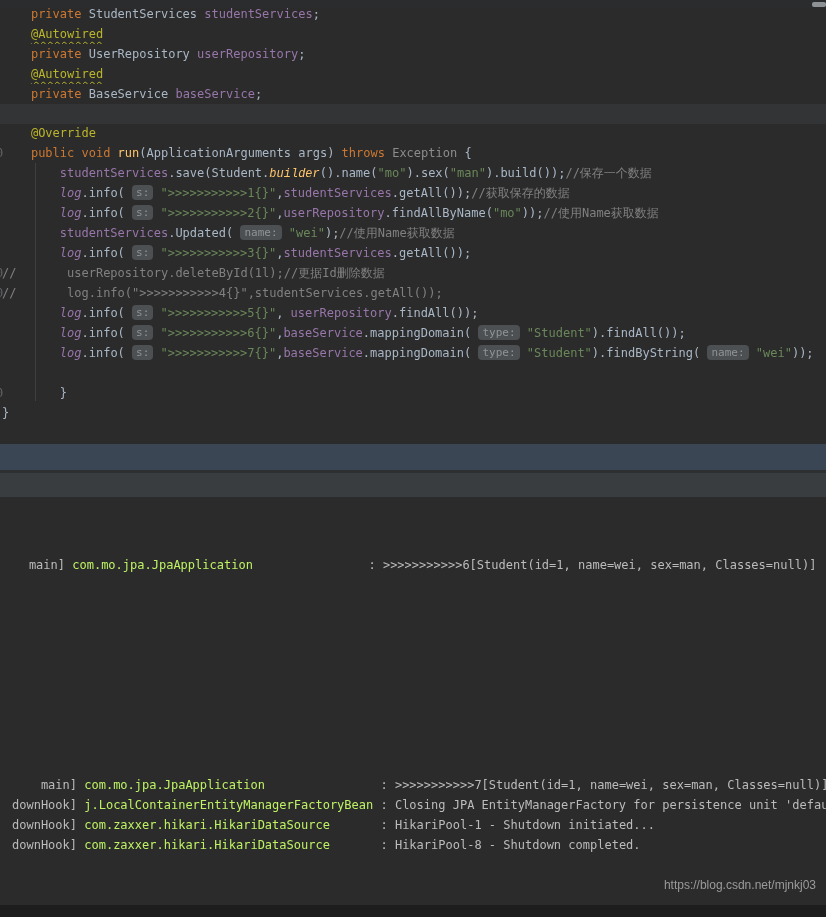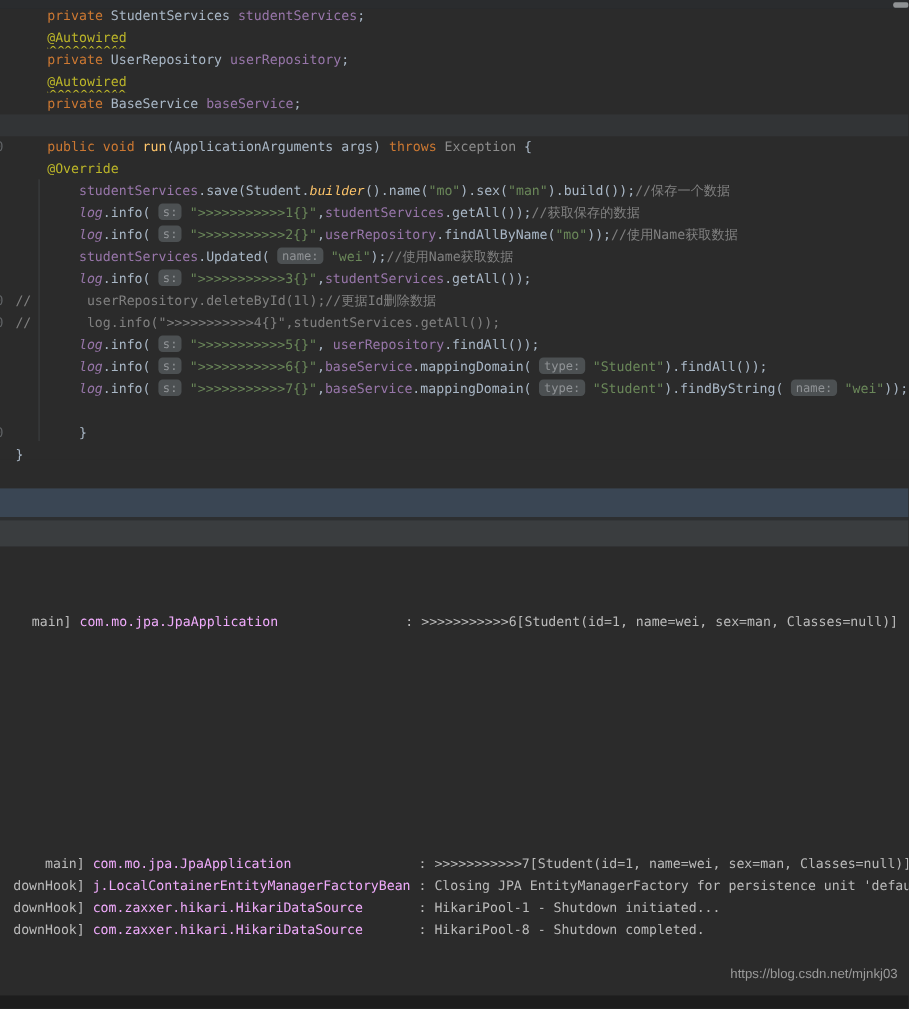--- a/index.html
+++ b/index.html
@@ -20,60 +20,60 @@
   #selected-row{left:0;top:444px;width:826px;height:26px;background:#3A4654;}
   #row-sep{left:0;top:470px;width:826px;height:3px;background:#2D2F31;}
   #toolbar-band{left:0;top:473px;width:826px;height:24px;background:#3A3D3F;}
   #console-pane{left:0;top:497px;width:826px;height:420px;background:#2B2B2B;overflow:hidden;}
   #console-upper{position:absolute;left:0;top:58px;width:826px;}
   #console-lower{position:absolute;left:12px;top:278px;width:826px;}
   #bottom-strip{left:0;top:905px;width:826px;height:12px;background:#1D1D1D;}
   #watermark{position:absolute;right:10px;top:381px;color:#9B9B9B;
       font-family:"Liberation Sans","DejaVu Sans",sans-serif;font-size:12px;}
   
-  .code-line{position:relative;height:20px;line-height:20px;white-space:pre;padding-left:14px;overflow:hidden;}
+  .code-line{position:relative;height:20px;line-height:20px;white-space:pre;padding-left:2px;overflow:hidden;}
   .console-line{height:20px;line-height:20px;white-space:pre;color:#BBBBBB;overflow:hidden;}
   .gutfrag{position:absolute;left:-4px;top:0;color:#606366;}
   
   .seg-k{color:#CC7832;}
   .seg-d{color:#A9B7C6;}
   .seg-f{color:#9876AA;}
   .seg-s{color:#6A8759;}
   .seg-c{color:#808080;}
   .seg-a{color:#BBB529;}
   .seg-aw{color:#BBB529;text-decoration:underline wavy #BBB529;text-decoration-thickness:1px;text-underline-offset:3px;}
   .seg-lv{color:#9876AA;font-style:italic;}
   .seg-sm{color:#FFC66B;font-style:italic;font-family:Liberation Mono, monospace;}
   .seg-md{color:#FFC66B;}
   .seg-dim{color:#8C8C8C;}
   .seg-h{display:inline-block;background:#4C5052;color:#909396;border-radius:4px;
          padding:0 4px;font-size:11px;line-height:15px;vertical-align:1px;}
-  .logger{color:#f0abfc;}
+  .logger{color:#bef264;}
 </style>
 </head>
 <body>
 
 <div id="screen">
 
   <div class="abs" id="top-strip">
     <div class="abs" id="top-scroll-thumb"></div>
   </div>
 
   <div class="abs" id="editor-pane">
     <div class="abs" id="block-fields">
         <div class="code-line"><span class="seg-d">    </span><span class="seg-k">private </span><span class="seg-d">StudentServices </span><span class="seg-f">studentServices</span><span class="seg-d">;</span></div>
         <div class="code-line"><span class="seg-d">    </span><span class="seg-aw">@Autowired</span></div>
         <div class="code-line"><span class="seg-d">    </span><span class="seg-k">private </span><span class="seg-d">UserRepository </span><span class="seg-f">userRepository</span><span class="seg-d">;</span></div>
         <div class="code-line"><span class="seg-d">    </span><span class="seg-aw">@Autowired</span></div>
         <div class="code-line"><span class="seg-d">    </span><span class="seg-k">private </span><span class="seg-d">BaseService </span><span class="seg-f">baseService</span><span class="seg-d">;</span></div>
       </div>
     <div class="abs" id="editor-gap"></div>
     <div class="abs" id="block-run">
+        <div class="code-line"><span class="seg-d">    </span><span class="seg-a">@Override</span></div>
         <div class="code-line"><span class="gutfrag">0</span><span class="seg-d">    </span><span class="seg-k">public void </span><span class="seg-md">run</span><span class="seg-d">(ApplicationArguments args) </span><span class="seg-k">throws </span><span class="seg-dim">Exception </span><span class="seg-d">{</span></div>
-        <div class="code-line"><span class="seg-d">    </span><span class="seg-a">@Override</span></div>
         <div class="code-line"><span class="seg-d">        </span><span class="seg-f">studentServices</span><span class="seg-d">.save(Student.</span><span class="seg-sm">builder</span><span class="seg-d">().name(</span><span class="seg-s">"mo"</span><span class="seg-d">).sex(</span><span class="seg-s">"man"</span><span class="seg-d">).build());</span><span class="seg-c">//保存一个数据</span></div>
         <div class="code-line"><span class="seg-d">        </span><span class="seg-lv">log</span><span class="seg-d">.info( </span><span class="seg-h">s:</span><span class="seg-d"> </span><span class="seg-s">"&gt;&gt;&gt;&gt;&gt;&gt;&gt;&gt;&gt;&gt;&gt;1{}"</span><span class="seg-d">,</span><span class="seg-f">studentServices</span><span class="seg-d">.getAll());</span><span class="seg-c">//获取保存的数据</span></div>
         <div class="code-line"><span class="seg-d">        </span><span class="seg-lv">log</span><span class="seg-d">.info( </span><span class="seg-h">s:</span><span class="seg-d"> </span><span class="seg-s">"&gt;&gt;&gt;&gt;&gt;&gt;&gt;&gt;&gt;&gt;&gt;2{}"</span><span class="seg-d">,</span><span class="seg-f">userRepository</span><span class="seg-d">.findAllByName(</span><span class="seg-s">"mo"</span><span class="seg-d">));</span><span class="seg-c">//使用Name获取数据</span></div>
         <div class="code-line"><span class="seg-d">        </span><span class="seg-f">studentServices</span><span class="seg-d">.Updated( </span><span class="seg-h">name:</span><span class="seg-d"> </span><span class="seg-s">"wei"</span><span class="seg-d">);</span><span class="seg-c">//使用Name获取数据</span></div>
         <div class="code-line"><span class="seg-d">        </span><span class="seg-lv">log</span><span class="seg-d">.info( </span><span class="seg-h">s:</span><span class="seg-d"> </span><span class="seg-s">"&gt;&gt;&gt;&gt;&gt;&gt;&gt;&gt;&gt;&gt;&gt;3{}"</span><span class="seg-d">,</span><span class="seg-f">studentServices</span><span class="seg-d">.getAll());</span></div>
         <div class="code-line"><span class="gutfrag">0</span><span class="seg-c">//       userRepository.deleteById(1l);//更据Id删除数据</span></div>
         <div class="code-line"><span class="gutfrag">0</span><span class="seg-c">//       log.info("&gt;&gt;&gt;&gt;&gt;&gt;&gt;&gt;&gt;&gt;&gt;4{}",studentServices.getAll());</span></div>
         <div class="code-line"><span class="seg-d">        </span><span class="seg-lv">log</span><span class="seg-d">.info( </span><span class="seg-h">s:</span><span class="seg-d"> </span><span class="seg-s">"&gt;&gt;&gt;&gt;&gt;&gt;&gt;&gt;&gt;&gt;&gt;5{}"</span><span class="seg-d">, </span><span class="seg-f">userRepository</span><span class="seg-d">.findAll());</span></div>
         <div class="code-line"><span class="seg-d">        </span><span class="seg-lv">log</span><span class="seg-d">.info( </span><span class="seg-h">s:</span><span class="seg-d"> </span><span class="seg-s">"&gt;&gt;&gt;&gt;&gt;&gt;&gt;&gt;&gt;&gt;&gt;6{}"</span><span class="seg-d">,</span><span class="seg-f">baseService</span><span class="seg-d">.mappingDomain( </span><span class="seg-h">type:</span><span class="seg-d"> </span><span class="seg-s">"Student"</span><span class="seg-d">).findAll());</span></div>
         <div class="code-line"><span class="seg-d">        </span><span class="seg-lv">log</span><span class="seg-d">.info( </span><span class="seg-h">s:</span><span class="seg-d"> </span><span class="seg-s">"&gt;&gt;&gt;&gt;&gt;&gt;&gt;&gt;&gt;&gt;&gt;7{}"</span><span class="seg-d">,</span><span class="seg-f">baseService</span><span class="seg-d">.mappingDomain( </span><span class="seg-h">type:</span><span class="seg-d"> </span><span class="seg-s">"Student"</span><span class="seg-d">).findByString( </span><span class="seg-h">name:</span><span class="seg-d"> </span><span class="seg-s">"wei"</span><span class="seg-d">));</span></div>

